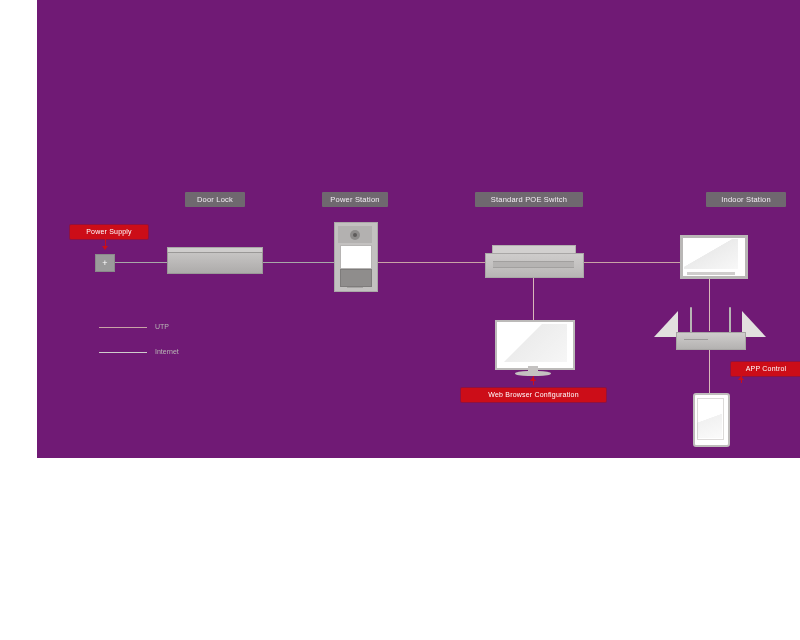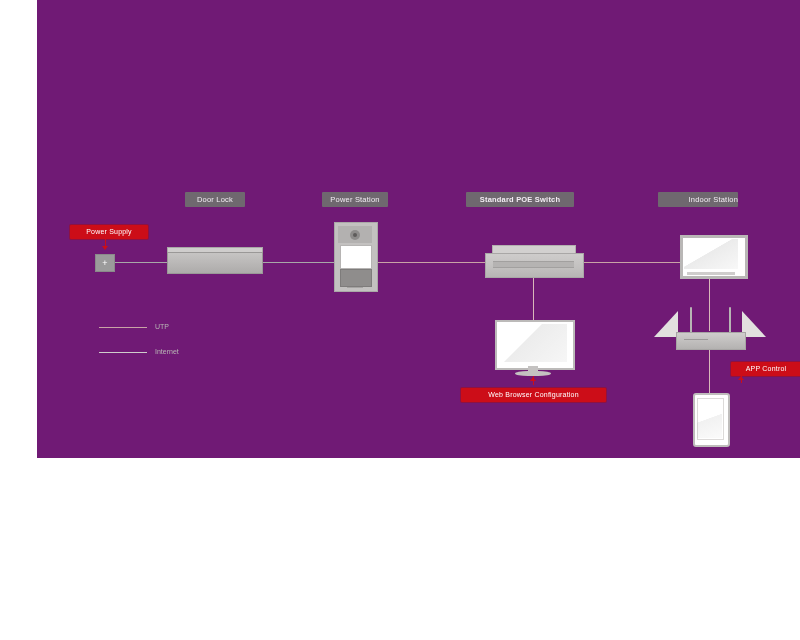--- a/index.html
+++ b/index.html
@@ -263,22 +263,22 @@
   <div class="line-h utp" style="left:545px; top:262px; width:99px;"></div>
 
   <div class="line-v utp-l" style="left:496px; top:276px; height:44px;"></div>
 
   <div class="line-v utp-l" style="left:672px; top:279px; height:52px;"></div>
 
   <div class="line-v utp-l" style="left:672px; top:348px; height:45px;"></div>
 
   <div class="cat-label" style="left:148px; top:192px; width:60px;">Door Lock</div>
   <div class="cat-label" style="left:285px; top:192px; width:66px;">Power Station</div>
-  <div class="cat-label" style="left:429px; top:192px; width:108px;font-weight:bold;">Standard POE Switch</div>
-  <div class="cat-label" style="left:621px; top:192px; width:80px;text-align:right;">Indoor Station</div>
+  <div class="cat-label" style="left:438px; top:192px; width:108px;">Standard POE Switch</div>
+  <div class="cat-label" style="left:669px; top:192px; width:80px;">Indoor Station</div>
 
   <div class="red-badge" style="left:33px; top:225px; width:78px;">Power Supply</div>
   <div class="red-stem" style="left:68px; top:239px; height:7px;"></div>
   <div class="red-arrow arrow-down" style="left:65px; top:246px;"></div>
 
   <div class="psu" style="left:58px; top:254px; width:18px; height:16px;">+</div>
 
   <div>
     <div class="doorlock-top" style="left:130px; top:247px; width:94px; height:6px;"></div>
     <div class="doorlock-body" style="left:130px; top:252px; width:94px; height:20px;"></div>

